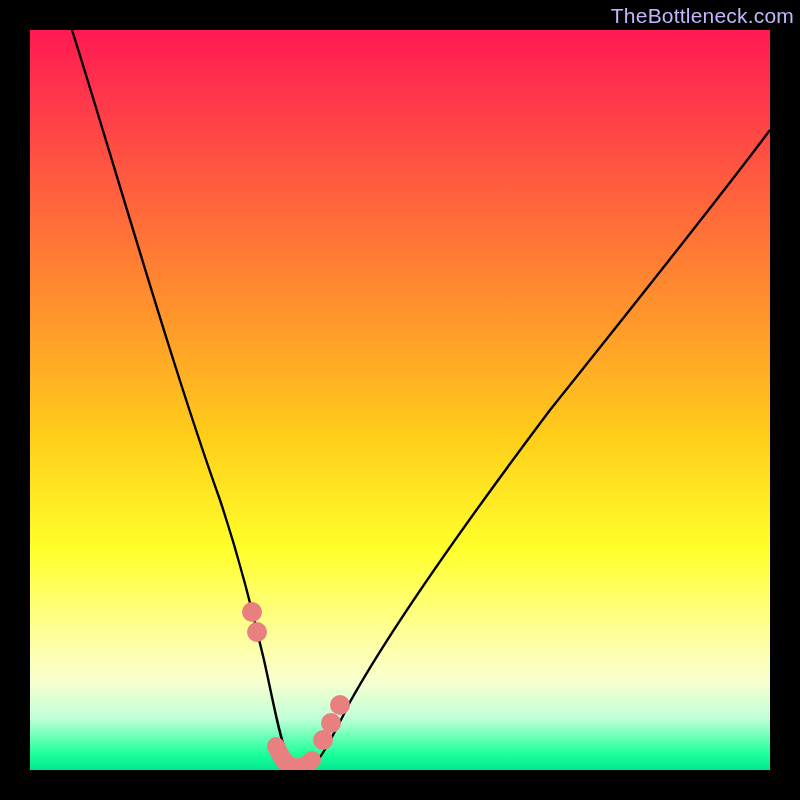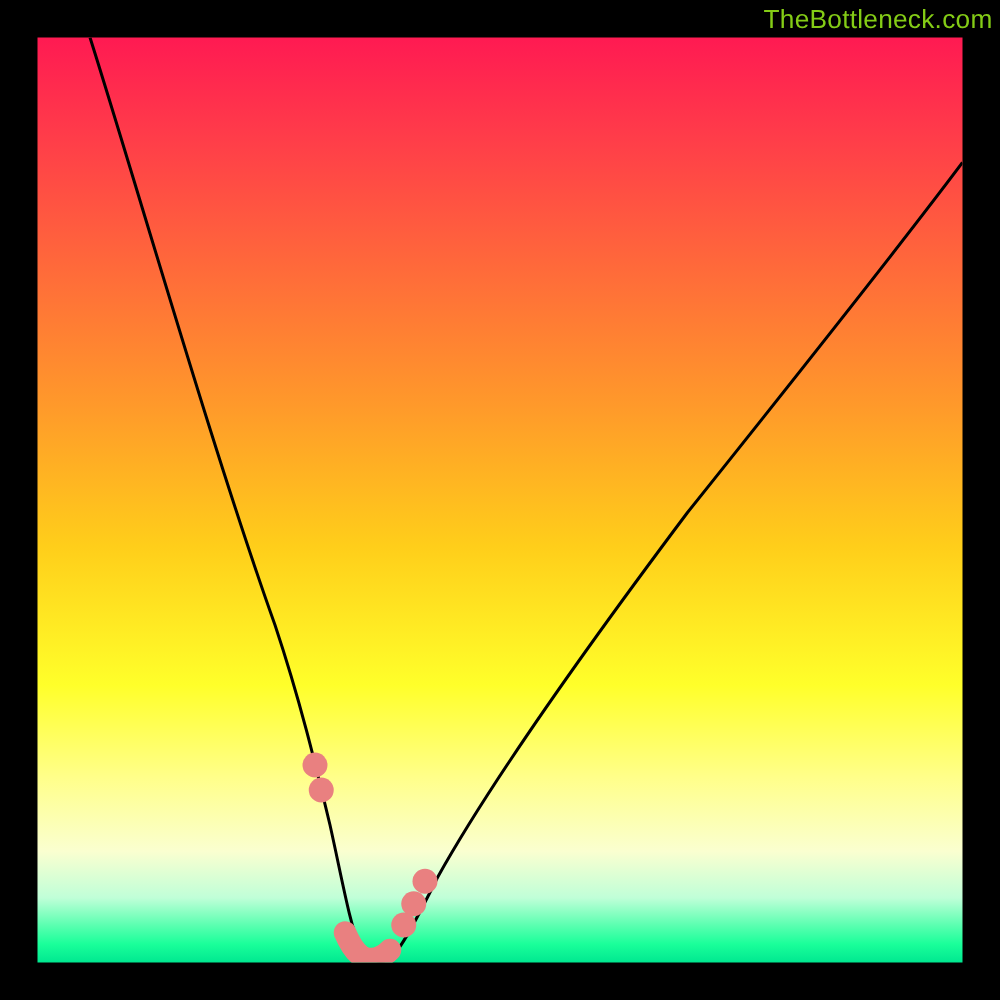--- a/index.html
+++ b/index.html
@@ -33,21 +33,21 @@
       #faffd0 88%,
       #c0ffd8 93%,
       #5affb0 96%,
       #1aff9a 98%,
       #00e890 100%);
   }
   .watermark {
     position: absolute;
     top: 4px;
     right: 6px;
-    color: #84cc16;
+    color: #c4b5fd;
     font-size: 21px;
     font-weight: 400;
     letter-spacing: 0.2px;
     font-family: Arial, Helvetica, sans-serif;
   }
   .svg-layer {
     position: absolute;
     left: 30px;
     top: 30px;
     width: 740px;

